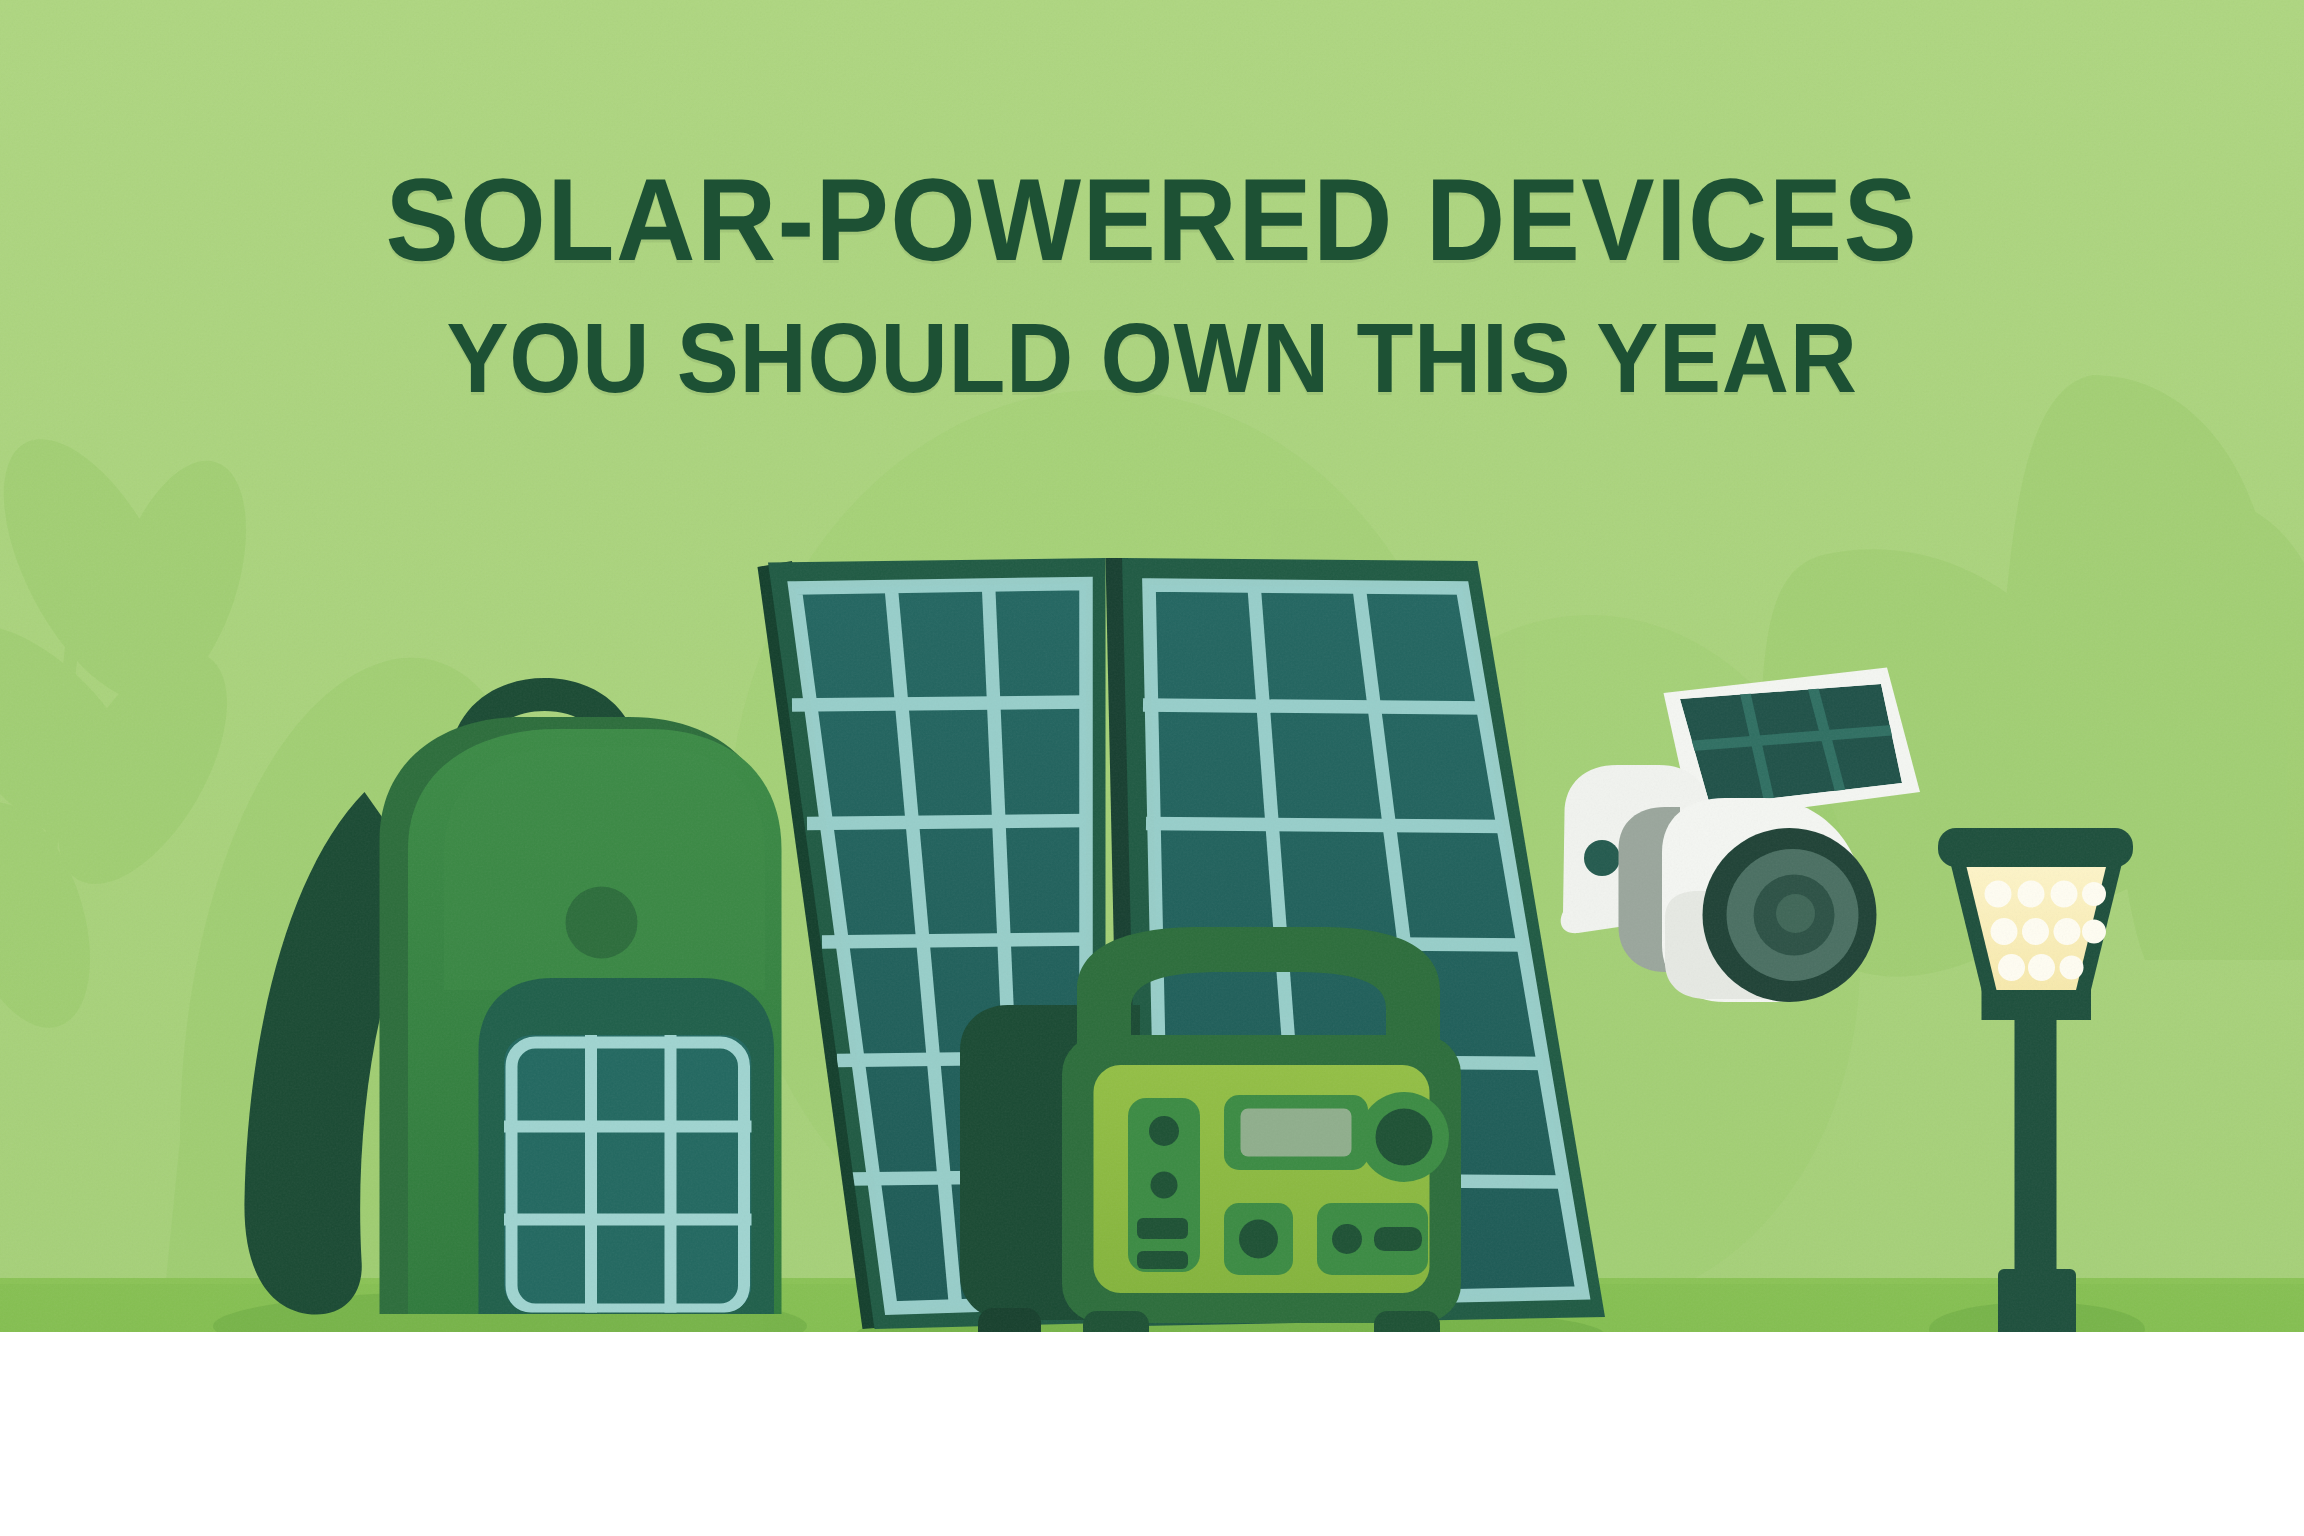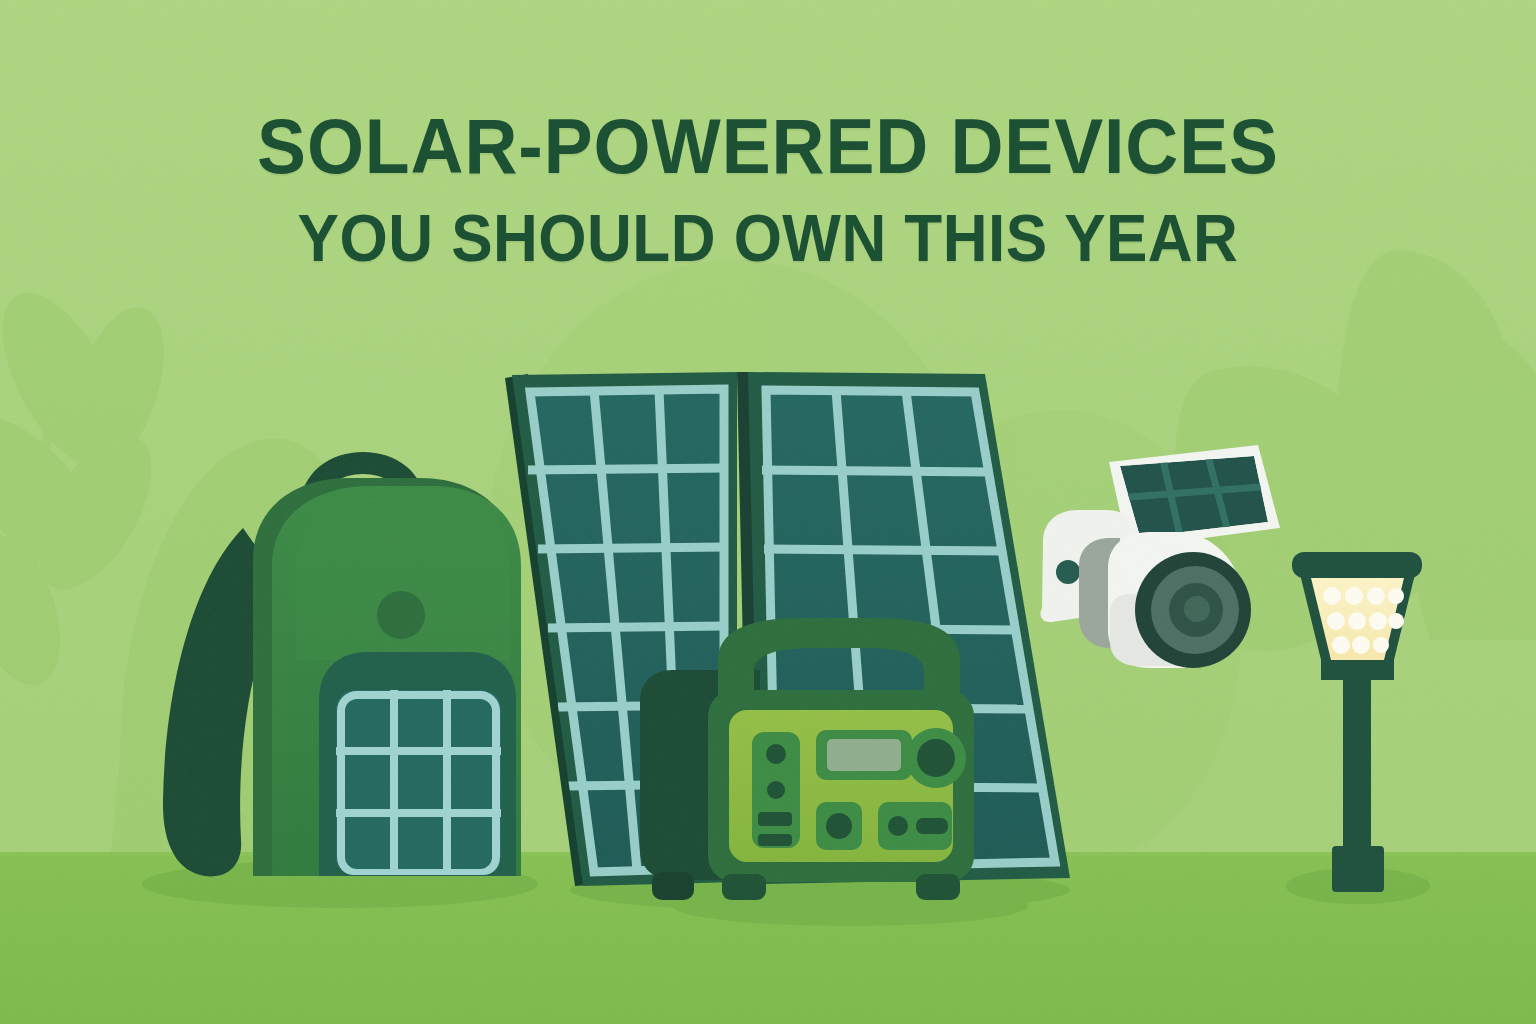--- a/index.html
+++ b/index.html
@@ -1,20 +1,20 @@
 <!DOCTYPE html>
 <html><head>
 <meta charset="utf-8">
 <title>Solar-Powered Devices</title>
 <style>
   html,body{margin:0;padding:0;background:#fff;}
   body{font-family:"Liberation Sans", sans-serif;}
   #poster{
     position:relative;
-    width:1536px;height:1024px;
+    width:1536px;height:888px;
     overflow:hidden;
     background:#a9d27c;
   }
   #poster svg{display:block;width:1536px;height:1024px;}
   .title-layer{
     position:absolute;left:0;top:0;width:1536px;height:1024px;
     pointer-events:none;
   }
   .title-main,.title-sub{
     position:absolute;

